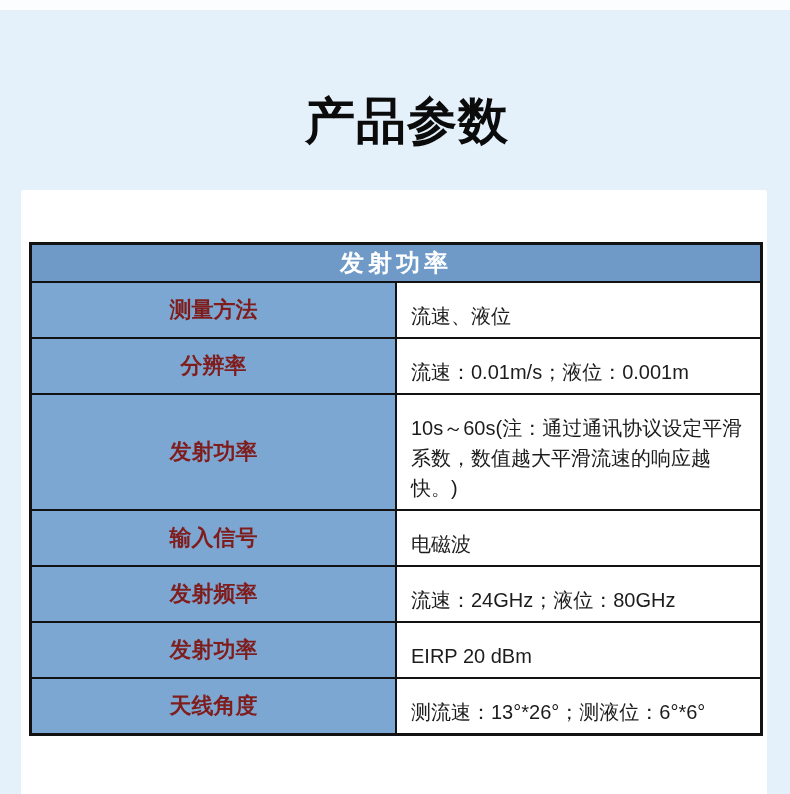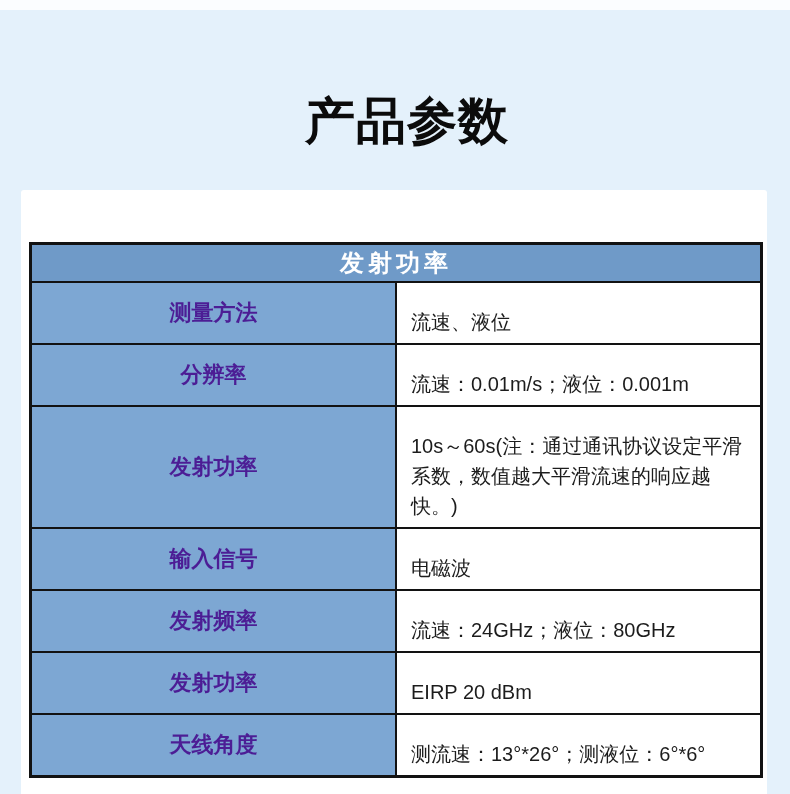--- a/index.html
+++ b/index.html
@@ -61,35 +61,35 @@
     color: #ffffff;
     font-size: 24px;
     font-weight: bold;
     letter-spacing: 4px;
     text-align: center;
     padding: 0;
   }
   th.row-label {
     width: 132px;
     background: #7da7d3;
-    color: #4c1d95;
+    color: #7f1d1d;
     font-size: 22px;
     font-weight: bold;
     text-align: center;
     padding: 0 18px;
     margin-top: 28px;
   }
   td.row-value {
     background: #ffffff;
     color: #1c1c1c;
     font-size: 20px;
     font-weight: 500;
     text-align: left;
     vertical-align: middle;
-    padding: 24px 12px 6px 14px;
+    padding: 18px 12px 6px 14px;
     line-height: 30px;
     word-break: break-all;
   }
   tr.spec-row {
     height: 46px;
   }
 </style>
 </head>
 <body>
 

